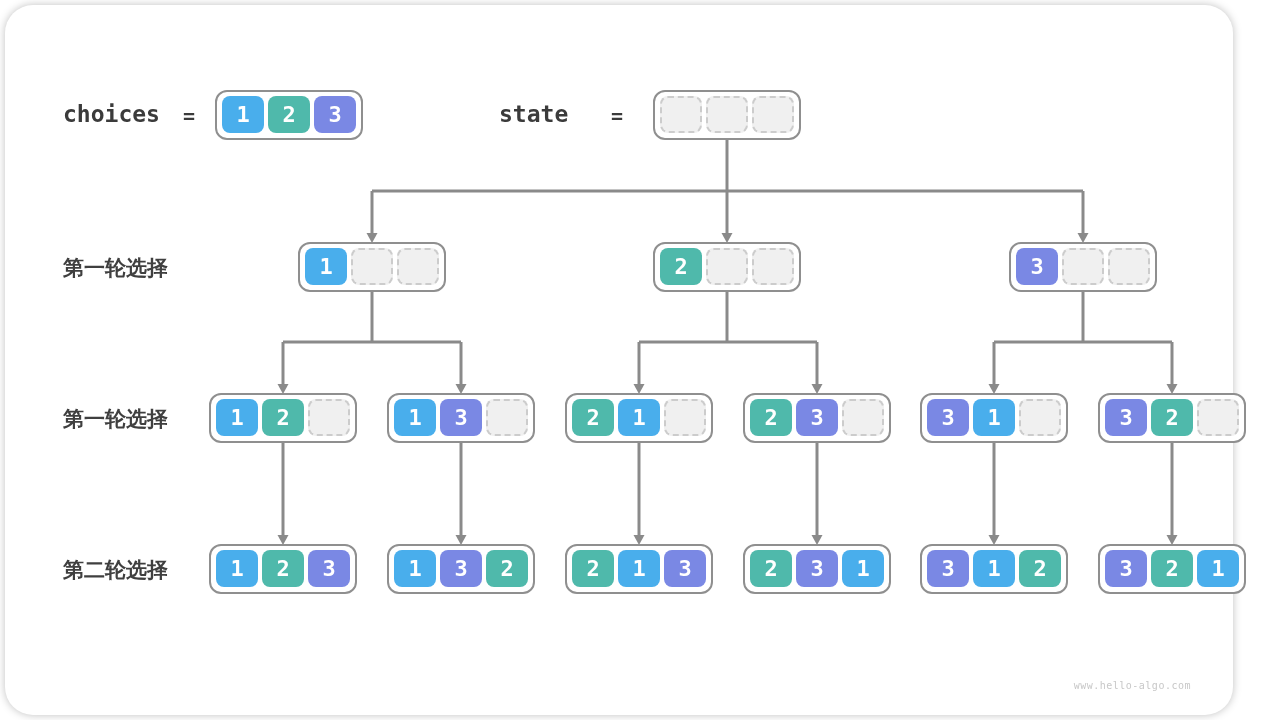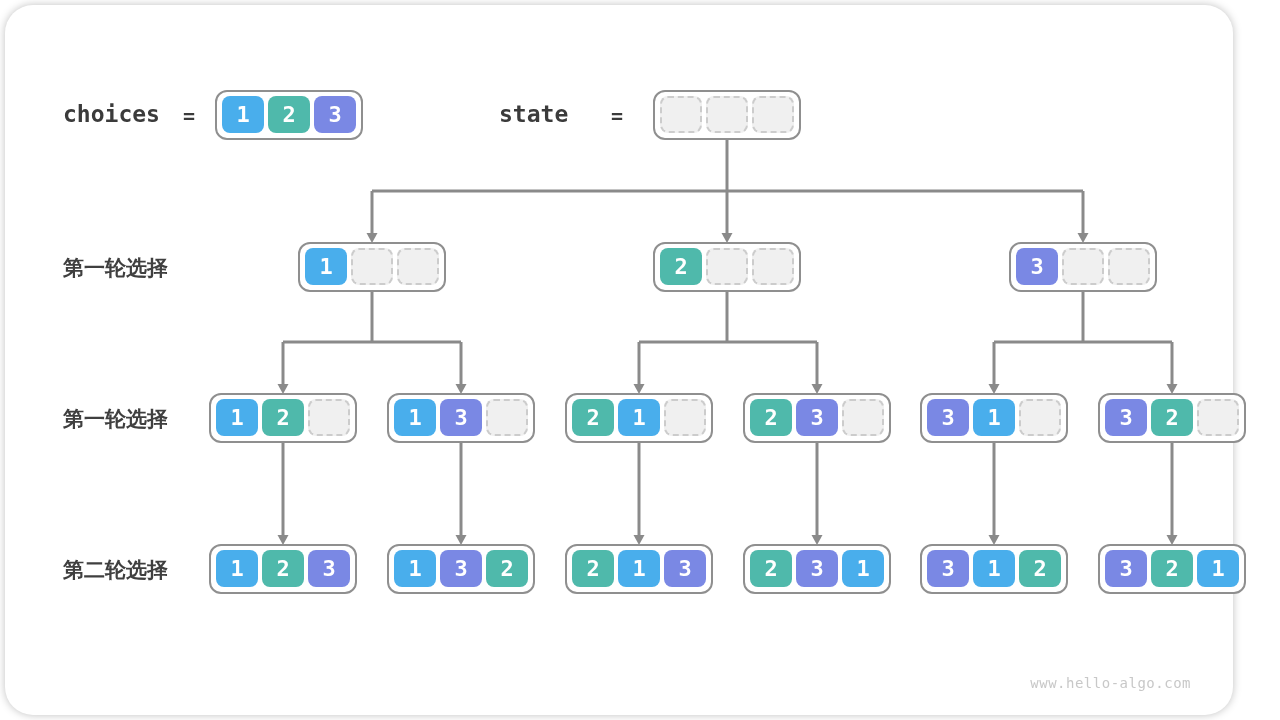--- a/index.html
+++ b/index.html
@@ -71,21 +71,21 @@
   }
   .cell.empty {
     background: #f0f0f0;
     border: 2px dashed #cccccc;
   }
   .watermark {
     position: absolute;
     right: 42px;
     bottom: 24px;
     font-family: "DejaVu Sans Mono", monospace;
-    font-size: 14px;
+    font-size: 10px;
     color: #c8c8c8;
     letter-spacing: 0.5px;
   }
 </style>
 </head>
 <body>
 
 <div class="canvas">
 
   <svg id="connectors">

